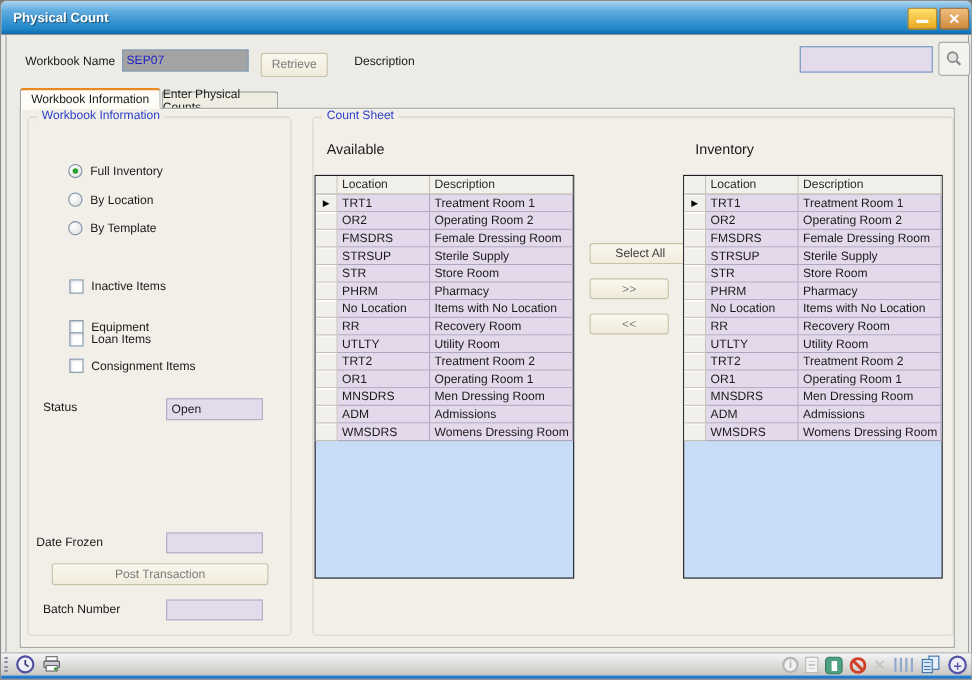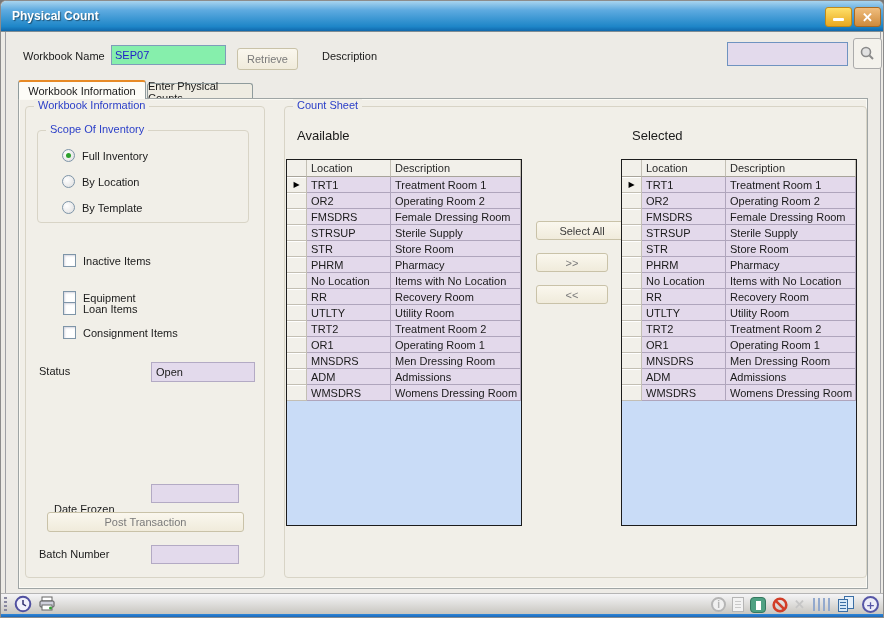--- a/index.html
+++ b/index.html
@@ -15,21 +15,21 @@
   .titletext { position:absolute; left:11px; top:8px; color:#fff; font-weight:bold; font-size:12px;
     text-shadow:1px 1px 1px rgba(0,0,0,.45); }
   .wbtn { position:absolute; top:6px; width:27px; height:20px; border-radius:3px;
     display:flex; align-items:center; justify-content:center; color:#fff; font-weight:bold; }
   .wbtn-min { left:824px; background:linear-gradient(#FFE06A,#E8A81F); border:1px solid #C08A1A; }
   .wbtn-min .dash { width:11px; height:3px; background:#fff; border-radius:1px; margin-top:4px; }
   .wbtn-close { left:853px; background:linear-gradient(#F0BE7E,#CE8A3C); border:1px solid #A86A24; font-size:13px; }
 
   
   .lbl { position:absolute; white-space:nowrap; }
-  .tbox { position:absolute; background:#86efac; border:1px solid #7F9DB9; font-size:11px;
+  .tbox { position:absolute; background:#a3a3a3; border:1px solid #7F9DB9; font-size:11px;
     color:#2222C8; padding:0 3px; display:flex; align-items:center; }
   input.tbox { font-family:"Liberation Sans", sans-serif; }
   .lavfld { position:absolute; background:#E3DAEC; border:1px solid #B3AAC4; display:flex; align-items:center; padding:0 4px; }
   .btn-cream { position:absolute; background:linear-gradient(#FAF7EE,#F0EBDB); border:1px solid #C9C2A8;
     border-radius:3px; color:#7A7A7A; font-size:11px; display:flex; align-items:center; justify-content:center;
     font-family:"Liberation Sans", sans-serif; }
   .caret { display:inline-block; width:1px; height:13px; background:#000; margin-left:1px; }
   .srchbtn { position:absolute; left:852px; top:37px; width:29px; height:31px; background:#F4F2EC;
     border:1px solid #ABABAB; border-radius:3px; display:flex; align-items:center; justify-content:center; }
 
@@ -144,23 +144,20 @@
   </div>
   <div class="tab tab-inactive">
     <span>Enter Physical Counts</span>
   </div>
   <div class="abs tabpage"></div>
 
   <div class="group" style="left:24px; top:105px; width:240px; height:472px;">
     <span class="legend">Workbook Information</span>
   </div>
 
-  <div class="group" style="left:36px; top:129px; width:212px; height:93px;">
-    <span class="legend">Scope Of Inventory</span>
-  </div>
   <div class="optrow" style="left:61px; top:148px;">
     <span class="radio sel"></span>
     <span class="optlabel">Full Inventory</span>
   </div>
   <div class="optrow" style="left:61px; top:174px;">
     <span class="radio"></span>
     <span class="optlabel">By Location</span>
   </div>
   <div class="optrow" style="left:61px; top:200px;">
     <span class="radio"></span>
@@ -178,25 +175,25 @@
   <div class="optrow" style="left:62px; top:301px;">
     <span class="checkbox"></span>
     <span class="optlabel">Loan Items</span>
   </div>
   <div class="optrow" style="left:62px; top:325px;">
     <span class="checkbox"></span>
     <span class="optlabel">Consignment Items</span>
   </div>
 
   <span class="lbl" style="left:38px; top:364px; z-index:5;">Status</span>
-  <div class="lavfld" style="left:150px; top:361px; width:104px; height:20px; color:#1a1a1a; z-index:5;">
+  <div class="lavfld" style="left:150px; top:361px; width:88px; height:20px; color:#1a1a1a; z-index:5;">
     <span>Open</span>
   </div>
 
-  <span class="lbl" style="left:53px; top:486px; z-index:5;margin-top:16px;">Date Frozen</span>
+  <span class="lbl" style="left:32px; top:486px; z-index:5;">Date Frozen</span>
   <div class="lavfld" style="left:150px; top:483px; width:88px; height:19px; z-index:5;">
     <span></span>
   </div>
   <button class="btn-cream" style="left:46px; top:511px; width:197px; height:20px; z-index:5;">Post Transaction</button>
   <span class="lbl" style="left:38px; top:547px; z-index:5;">Batch Number</span>
   <div class="lavfld" style="left:150px; top:544px; width:88px; height:19px; z-index:5;">
     <span></span>
   </div>
 
   <div class="group" style="left:283px; top:105px; width:583px; height:472px;">
@@ -283,21 +280,21 @@
           <div class="gcell gloc">WMSDRS</div>
           <div class="gcell gdesc">Womens Dressing Room</div>
         </div>
       </div>
   </div>
 
   <button class="btn-cream" style="left:535px; top:220px; width:92px; height:19px; color:#3a3a3a; z-index:5;">Select All</button>
   <button class="btn-cream" style="left:535px; top:252px; width:72px; height:19px; z-index:5;">&gt;&gt;</button>
   <button class="btn-cream" style="left:535px; top:284px; width:72px; height:19px; z-index:5;">&lt;&lt;</button>
 
-  <span class="listtitle" style="left:631px; top:127px;">Selected</span>
+  <span class="listtitle" style="left:631px; top:127px;">Inventory</span>
   <div class="grid" style="left:620px; top:158px;">
     <div class="grid-header">
       <div class="gcell gsel"></div>
       <div class="gcell gloc">Location</div>
       <div class="gcell gdesc">Description</div>
     </div>
     <div>
         <div class="grid-row">
           <div class="gcell gsel">
             <span class="rowarrow">▶</span>

